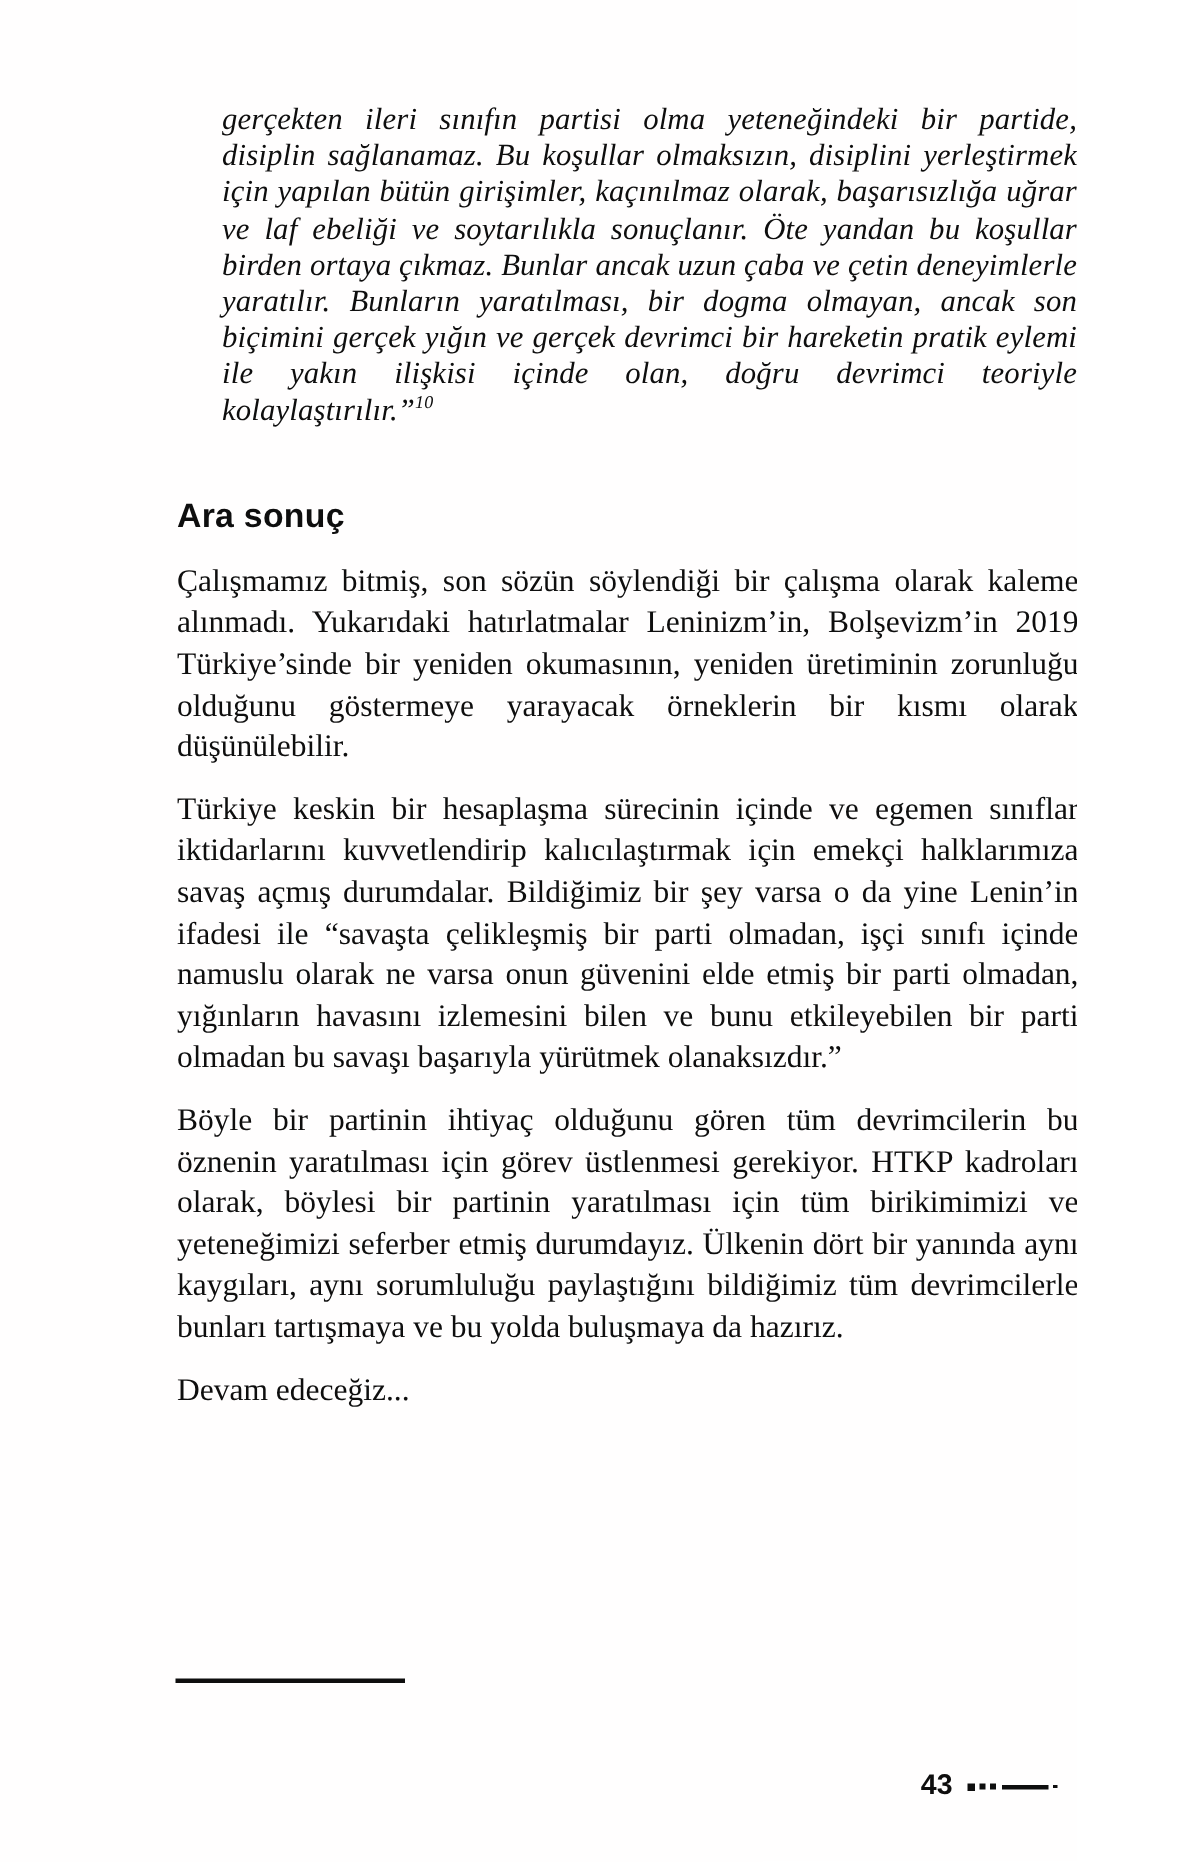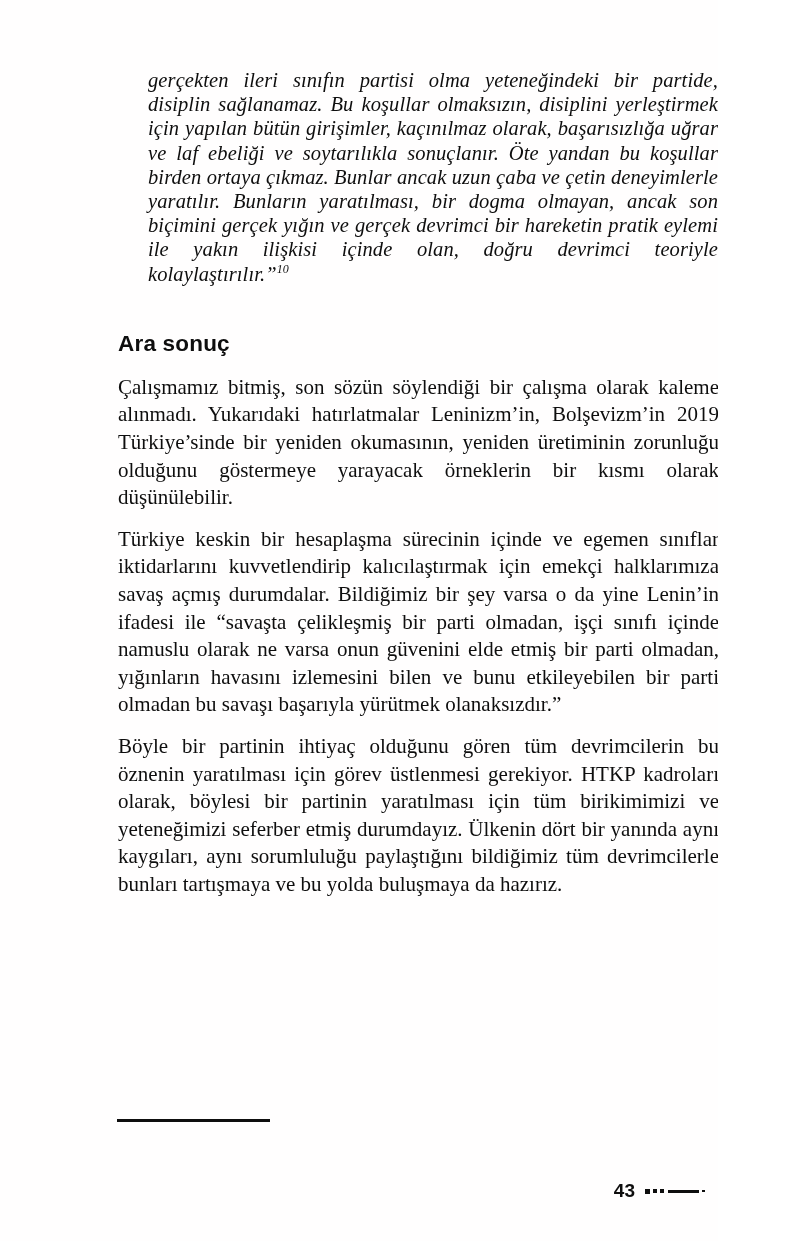--- a/index.html
+++ b/index.html
@@ -124,20 +124,21 @@
 
 
     <h2 class="section-heading">Ara sonuç</h2>
 
     <p class="body-para">Çalışmamız bitmiş, son sözün söylendiği bir çalışma olarak kaleme alınmadı. Yukarıdaki hatırlatmalar Leninizm’in, Bolşevizm’in 2019 Türkiye’sinde bir yeniden okumasının, yeniden üretiminin zorunluğu olduğunu göstermeye yarayacak örneklerin bir kısmı olarak düşünülebilir.</p>
 
     <p class="body-para"><span>Türkiye keskin bir hesaplaşma sürecinin içinde ve egemen sınıflar iktidarlarını kuvvetlendirip kalıcılaştırmak için emekçi halklarımıza savaş açmış durumdalar. Bildiğimiz bir şey varsa o da yine Lenin’in ifadesi ile </span><span class="inline-quote">“savaşta çelikleşmiş bir parti olmadan, işçi sınıfı içinde namuslu olarak ne varsa onun güvenini elde etmiş bir parti olmadan, yığınların havasını izlemesini bilen ve bunu etkileyebilen bir parti olmadan bu savaşı başarıyla yürütmek olanaksızdır.”</span></p>
 
     <p class="body-para">Böyle bir partinin ihtiyaç olduğunu gören tüm devrimcilerin bu öznenin yaratılması için görev üstlenmesi gerekiyor. HTKP kadroları olarak, böylesi bir partinin yaratılması için tüm birikimimizi ve yeteneğimizi seferber etmiş durumdayız. Ülkenin dört bir yanında aynı kaygıları, aynı sorumluluğu paylaştığını bildiğimiz tüm devrimcilerle bunları tartışmaya ve bu yolda buluşmaya da hazırız.</p>
 
+    <p class="body-para closing-line">Devam edeceğiz...</p>
 
   </div>
 
   <div class="footnote-area">
     <div class="footnote-rule"></div>
   </div>
 
   <div class="page-footer">
     <span class="page-number">43</span>
     <span class="orn-square s1"></span>

